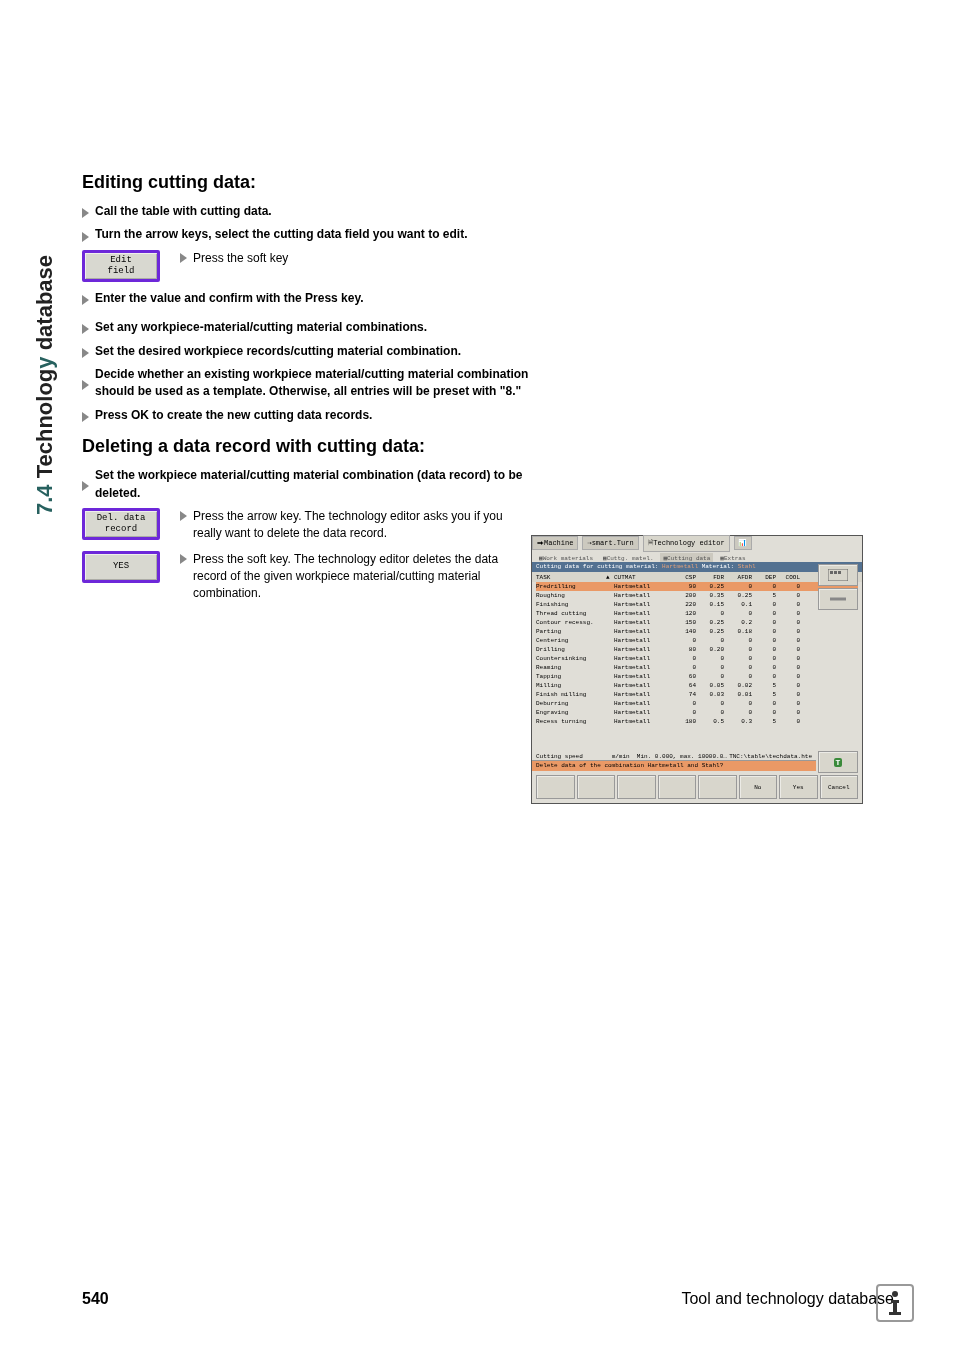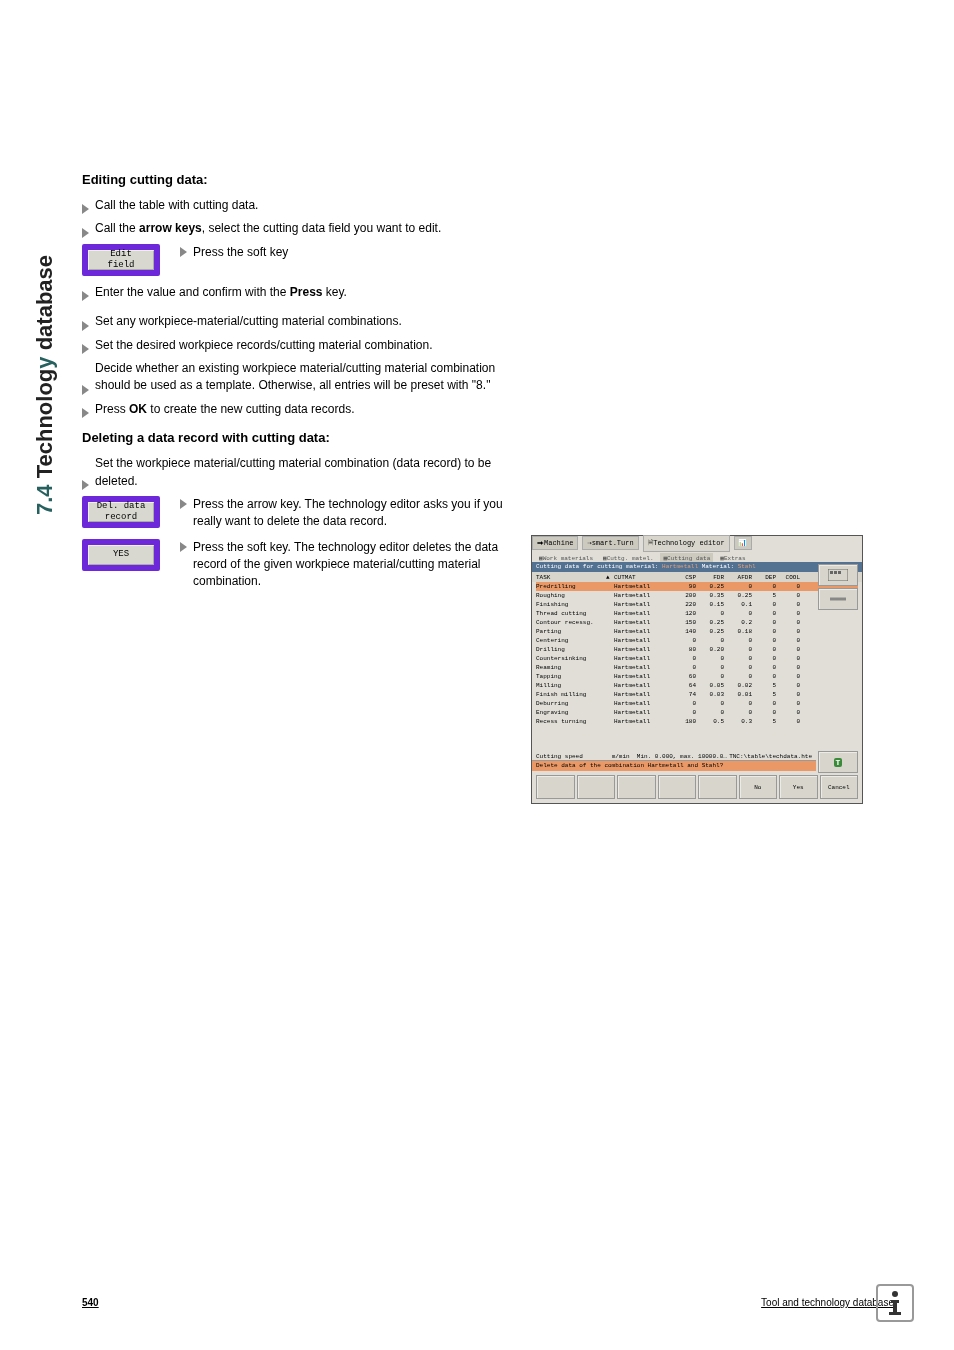--- a/index.html
+++ b/index.html
@@ -42,27 +42,28 @@
       color: #27615f;
     }
     .content {
       position: absolute;
       left: 82px;
       top: 172px;
       width: 450px;
     }
     .heading {
       font-weight: bold;
-      font-size: 13px;
+      font-size: 18px;
       margin-bottom: 10px;
     }
     .list-row {
       display: flex;
-      align-items: flex-end;
+      align-items: center;
       margin-bottom: 6px;
+      font-weight: bold;
     }
     .arrow {
       display: inline-block;
       width: 0;
       height: 0;
       border-top: 5px solid transparent;
       border-bottom: 5px solid transparent;
       border-left: 7px solid #888;
       margin-right: 6px;
       margin-top: 3px;
@@ -74,21 +75,21 @@
     }
     .softkey-row {
       display: flex;
       align-items: flex-start;
       margin-bottom: 8px;
     }
     .softkey {
       width: 78px;
       height: 32px;
       background: #d8d8d0;
-      border: 6px solid #6d28d9;
+      border: 3px solid #6d28d9;
       border-radius: 2px;
       font-family: "Courier New", monospace;
       font-size: 9px;
       text-align: center;
       display: flex;
       flex-direction: column;
       justify-content: center;
       align-items: center;
       margin-right: 12px;
       line-height: 1.2;
@@ -250,22 +251,21 @@
       box-shadow: inset 1px 1px 0 rgba(255,255,255,.5);
     }
     .footer {
       position: absolute;
       bottom: 42px;
       left: 82px;
       right: 60px;
       display: flex;
       justify-content: space-between;
       align-items: center;
-      font-size: 10px;
-      text-decoration: underline;
+      font-size: 16px;
     }
     .footer .pn {
       font-weight: bold;
     }
     .info-icon {
       position: absolute;
       right: 40px;
       bottom: 28px;
       width: 38px;
       height: 38px;
@@ -303,21 +303,21 @@
   <div class="heading">Editing cutting data:</div>
 
   <div class="list-row">
     <span class="arrow"></span>
     <span class="item-text">Call the table with cutting data.</span>
   </div>
 
   <div class="list-row">
     <span class="arrow"></span>
     <span class="item-text">
-      <span>Call the </span><b>arrow keys</b><span>, select the cutting data field you want to edit.</span>
+      <span>Turn the </span><b>arrow keys</b><span>, select the cutting data field you want to edit.</span>
     </span>
   </div>
 
   <div class="softkey-row">
     <div class="softkey">
       <span>Edit</span>
       <span>field</span>
     </div>
     <div class="softkey-text">
       <span class="arrow"></span>

